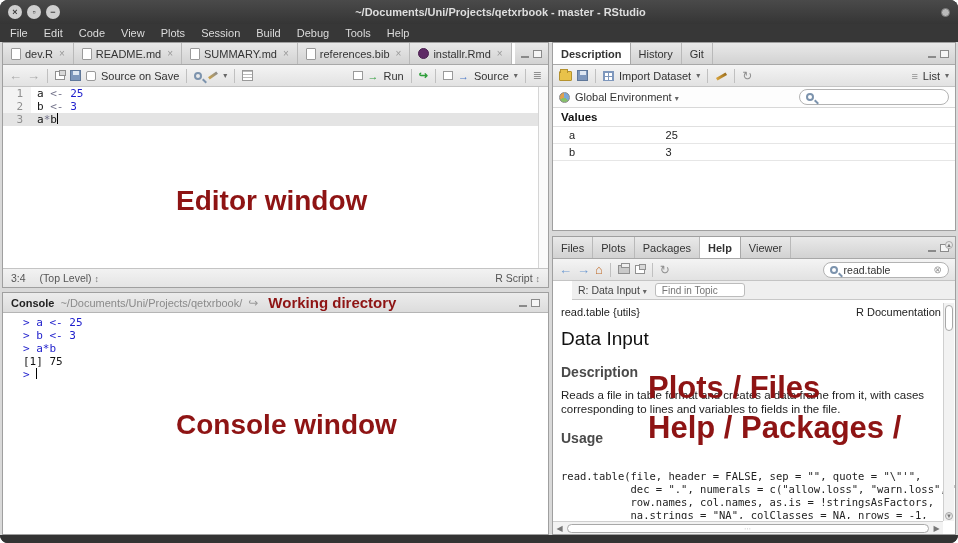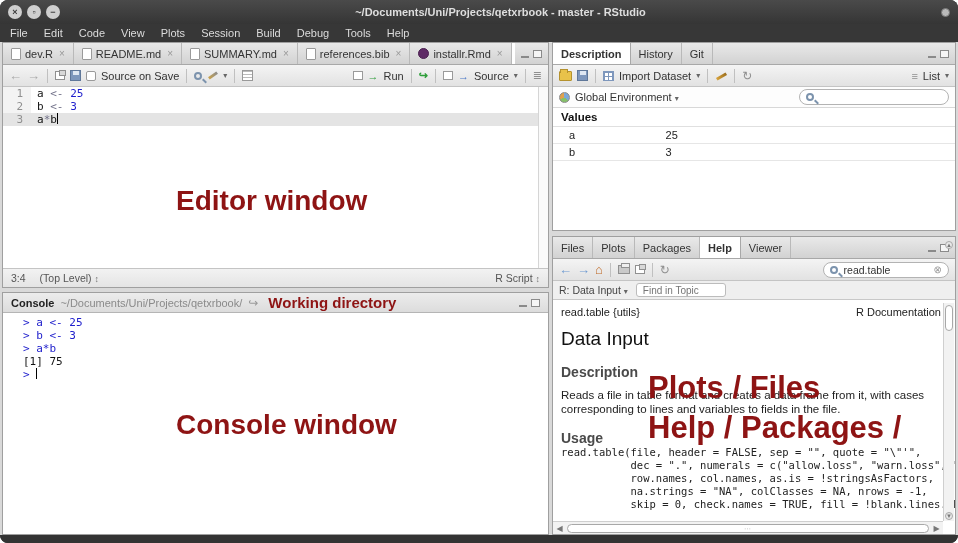--- a/index.html
+++ b/index.html
@@ -112,29 +112,29 @@
     font-size:11px;color:#333;gap:5px;}
   .icon-rball{display:inline-block;width:11px;height:11px;border-radius:50%;
     background:conic-gradient(#7aa7d9 0 130deg,#86c06a 130deg 250deg,#e0a14c 250deg 360deg);border:1px solid #8a8a8a;}
   .env-section{font-weight:bold;font-size:11.5px;padding:3px 8px;border-bottom:1px solid #e0e0e0;color:#111;}
   .env-row{display:flex;font-size:11px;border-bottom:1px solid #e6e6e6;height:17px;align-items:center;}
   .env-name{width:28%;padding-left:16px;color:#222;}
   .env-val{color:#222;}
   .env-body{position:relative;height:120px;}
   
   .help-row2{height:19px;display:flex;align-items:center;padding:0 6px;background:#efefef;border-bottom:1px solid #c8c8c8;
-    font-size:10.5px;color:#444;gap:8px;}
+    font-size:10.5px;color:#444;gap:8px;margin-left:19px;}
   .findbox{background:#fff;border:1px solid #bcbcbc;border-radius:3px;height:14px;display:flex;align-items:center;padding:0 4px;}
   .findbox input{border:none;outline:none;font-size:10px;width:80px;color:#333;font-family:"Liberation Sans",sans-serif;background:transparent;}
   .help-content{position:relative;height:219px;padding:6px 14px 0 8px;overflow:hidden;}
   .doc-header{display:flex;justify-content:space-between;font-size:11px;color:#222;}
   .doc-title{font-size:19px;color:#111;margin-top:10px;}
   .doc-h{font-size:14px;font-weight:bold;color:#4a4a4a;margin-top:14px;}
   .doc-p{font-size:11.5px;color:#222;margin-top:8px;line-height:14px;max-width:370px;}
-  .usage{margin-top:0;font-family:"DejaVu Sans Mono",monospace;font-size:10.5px;line-height:13px;color:#222;white-space:pre;}
+  .usage{margin-top:24px;font-family:"DejaVu Sans Mono",monospace;font-size:10.5px;line-height:13px;color:#222;white-space:pre;}
   .vscroll{position:absolute;right:1px;top:66px;width:11px;height:218px;background:#f2f2f2;border-left:1px solid #cfcfcf;}
   .vthumb{position:absolute;left:1px;top:2px;width:8px;height:26px;background:#fff;border:1px solid #a8a8a8;border-radius:5px;}
   .vbtn{position:absolute;left:1px;width:8px;height:8px;border:1px solid #a8a8a8;border-radius:50%;background:#e8e8e8;
     font-size:6px;line-height:7px;text-align:center;color:#777;}
   .hscroll{position:absolute;left:0;bottom:0;width:calc(100% - 12px);height:13px;background:#f2f2f2;border-top:1px solid #cfcfcf;
     display:flex;align-items:center;}
   .hbtn{width:13px;text-align:center;font-size:8px;color:#777;}
   .hthumb{flex:1;height:9px;background:#fff;border:1px solid #a8a8a8;border-radius:5px;margin:0 1px;text-align:center;
     font-size:7px;line-height:8px;color:#aaa;letter-spacing:1px;}
   .checkbox{display:inline-block;width:10px;height:10px;border:1px solid #9a9a9a;background:#fff;border-radius:2px;}

